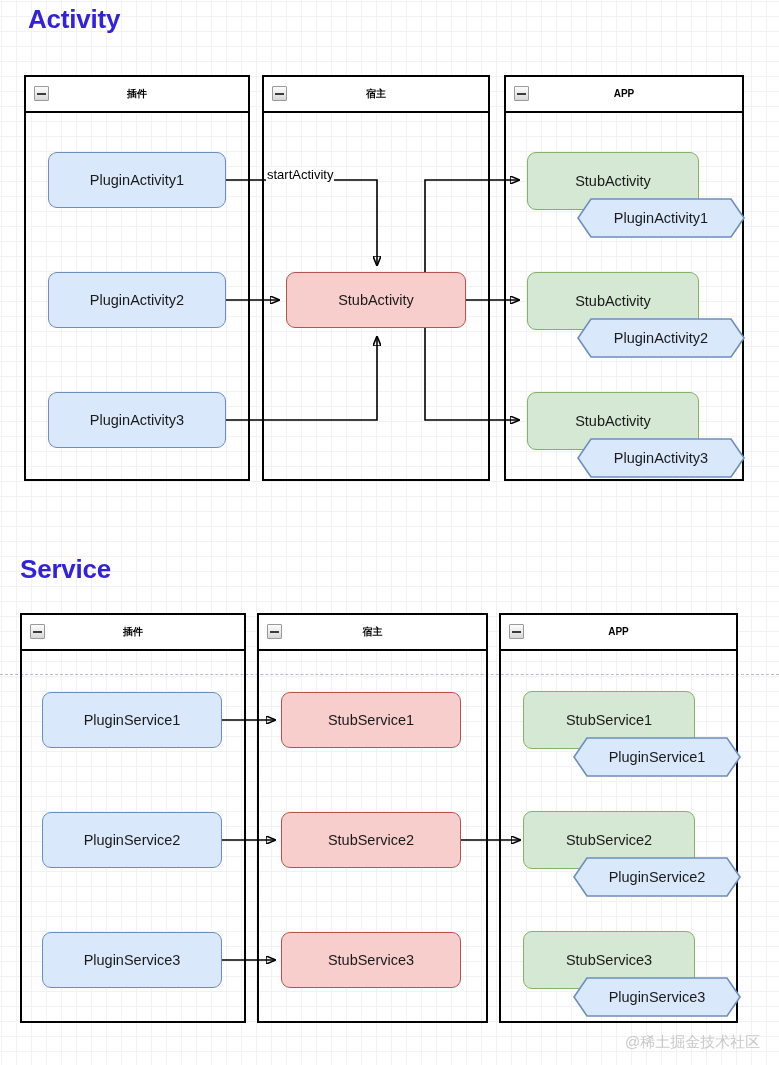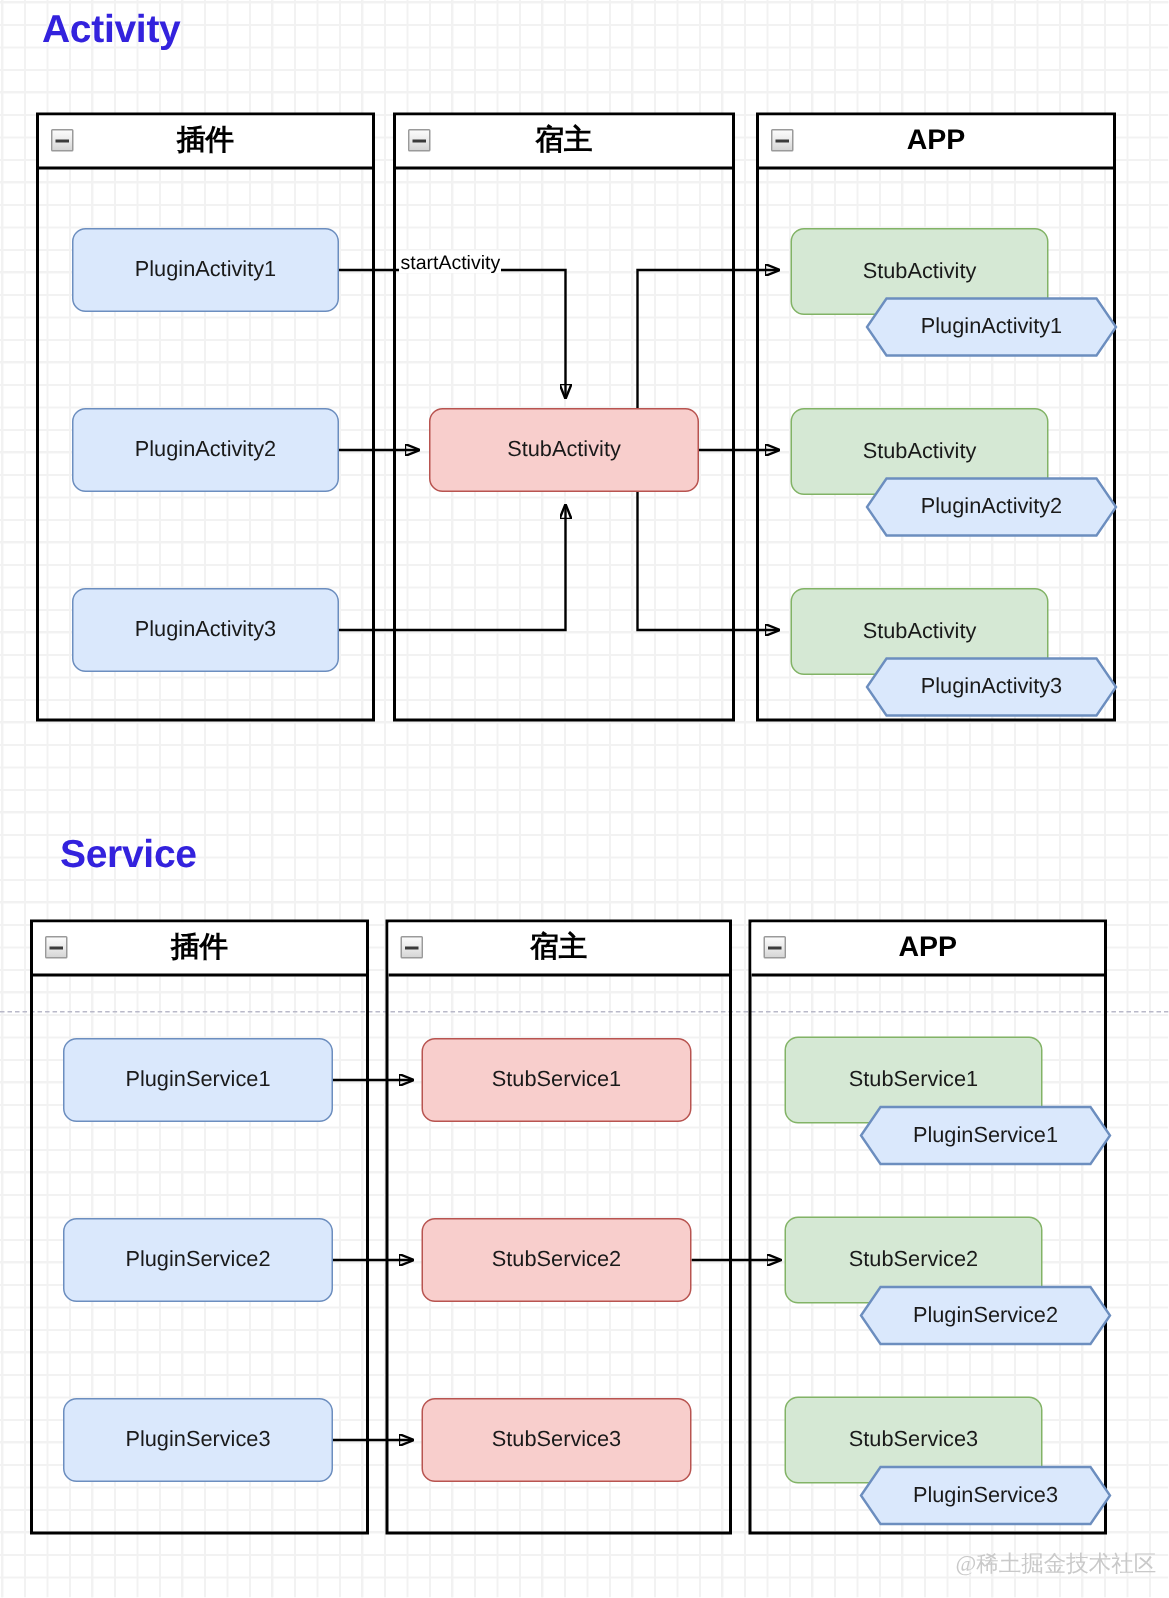--- a/index.html
+++ b/index.html
@@ -66,21 +66,21 @@
     border-bottom: 2px solid #000000;
     box-sizing: border-box;
     background: #ffffff;
   }
   .lane-title {
     position: absolute;
     left: 0; right: 0; top: 0;
     height: 34px;
     line-height: 34px;
     text-align: center;
-    font-size: 19px;
+    font-size: 10px;
     font-weight: bold;
     color: #000000;
   }
   .collapse-icon {
     position: absolute;
     left: 8px;
     top: 9px;
     width: 15px;
     height: 15px;
     box-sizing: border-box;
@@ -167,22 +167,21 @@
     z-index: 2;
   }
 
   
   .watermark {
     position: absolute;
     font-size: 15px;
     color: #c9c9c9;
     z-index: 9;
     white-space: nowrap;
-    font-family: Liberation Serif, serif;
-    margin-left: 12px;
+    font-family: Liberation Sans, sans-serif;
   }
 </style>
 </head>
 <body>
 
 <div id="grid-bg"></div>
 
 <div class="section-title" style="left:28px; top:4px;">Activity</div>
 
 <div class="pool">
@@ -255,21 +254,21 @@
   <div class="hex-label">PluginActivity2</div>
 </div>
 
 <div class="hex" style="left:577px; top:438px; width:168px; height:40px;">
   <svg width="168" height="40" viewBox="0 0 168 40">
     <polygon points="14,1 154,1 167,20 154,39 14,39 1,20" fill="#dae8fc" stroke="#6c8ebf" stroke-width="1.6"></polygon>
   </svg>
   <div class="hex-label">PluginActivity3</div>
 </div>
 
-<div class="section-title" style="left:40px; top:554px;">Service</div>
+<div class="section-title" style="left:20px; top:554px;">Service</div>
 
 <div class="dashed-guide" style="top:674px;"></div>
 
 <div class="pool">
 
   <div class="lane" style="left:20px; top:613px; width:226px; height:410px;">
     <div class="lane-header">
       <div class="collapse-icon"></div>
       <div class="lane-title">插件</div>
     </div>

